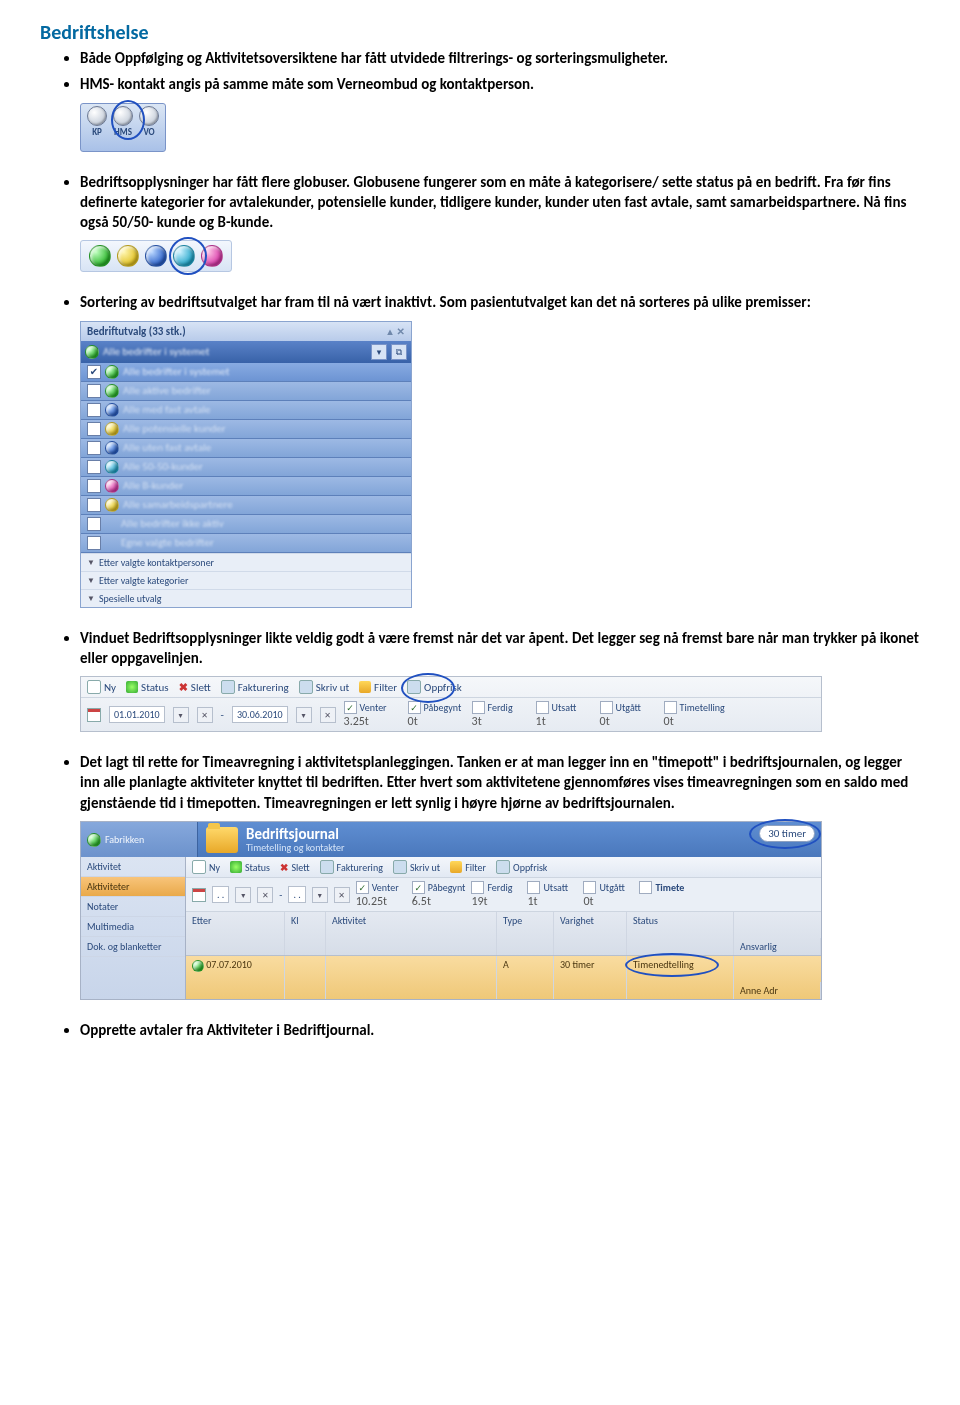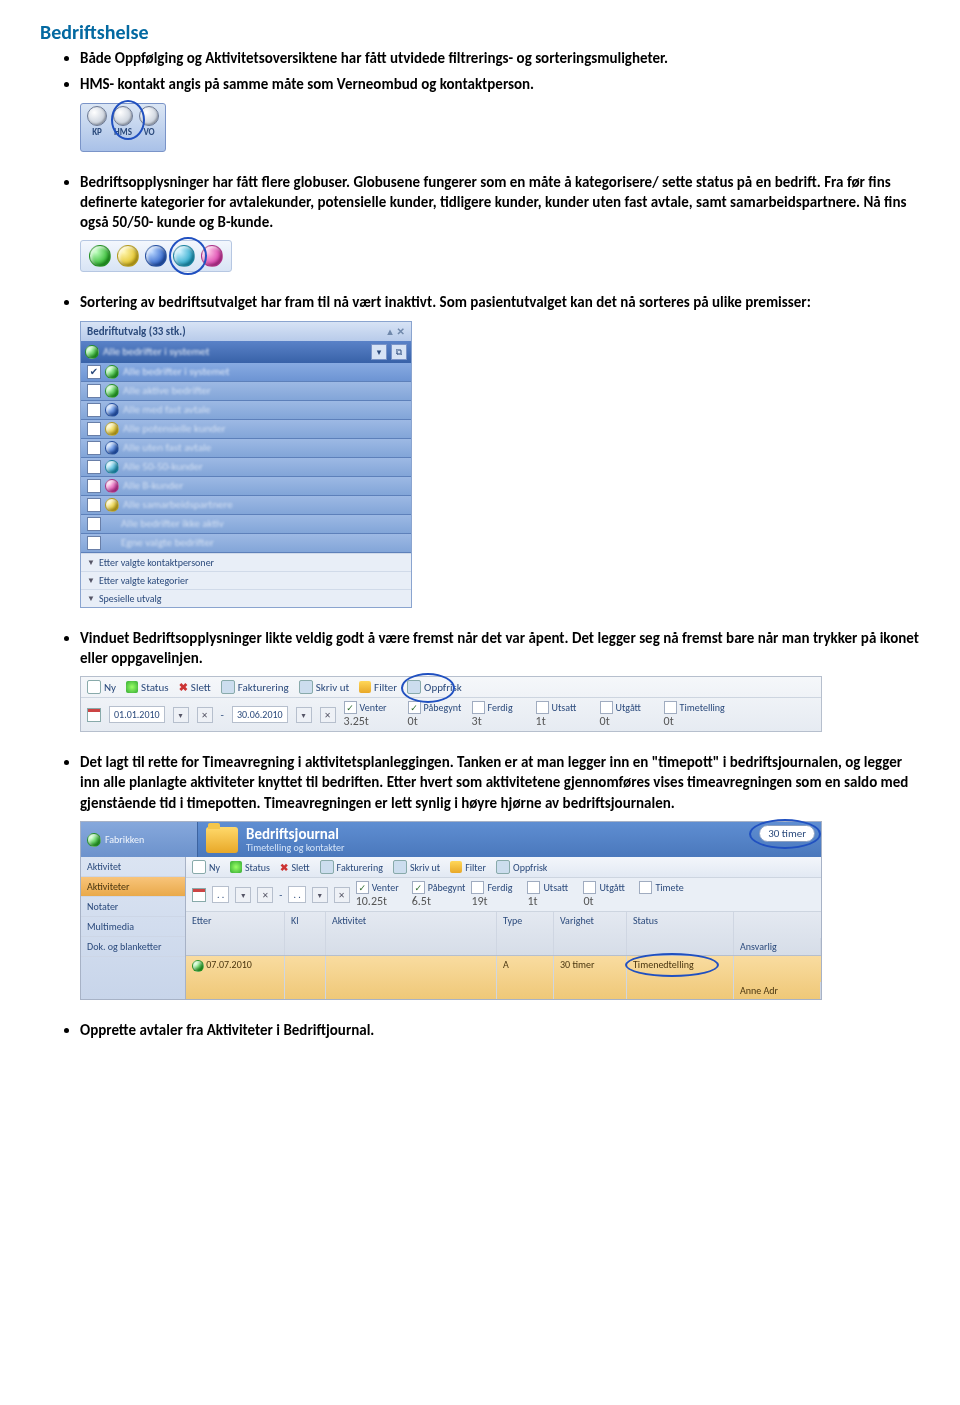--- a/index.html
+++ b/index.html
@@ -716,21 +716,21 @@
                 </span>
                 <span class="val">1t</span>
               </div>
               <div class="col-head" style="min-width: 50px;">
                 <span class="lbl">
                   <span class="chk2"></span>
                   <span>Utgått</span>
                 </span>
                 <span class="val">0t</span>
               </div>
-              <div class="col-head" style="min-width: 50px;">
+              <div class="col-head" style="min-width: 50px; font-weight: bold;">
                 <span class="lbl">
                   <span class="chk2"></span>
                   <span>Timete</span>
                 </span>
                 <span class="val"></span>
               </div>
             </div>
         </div>
         <div class="grid-head">
           <div class="c-dato">Etter</div>

